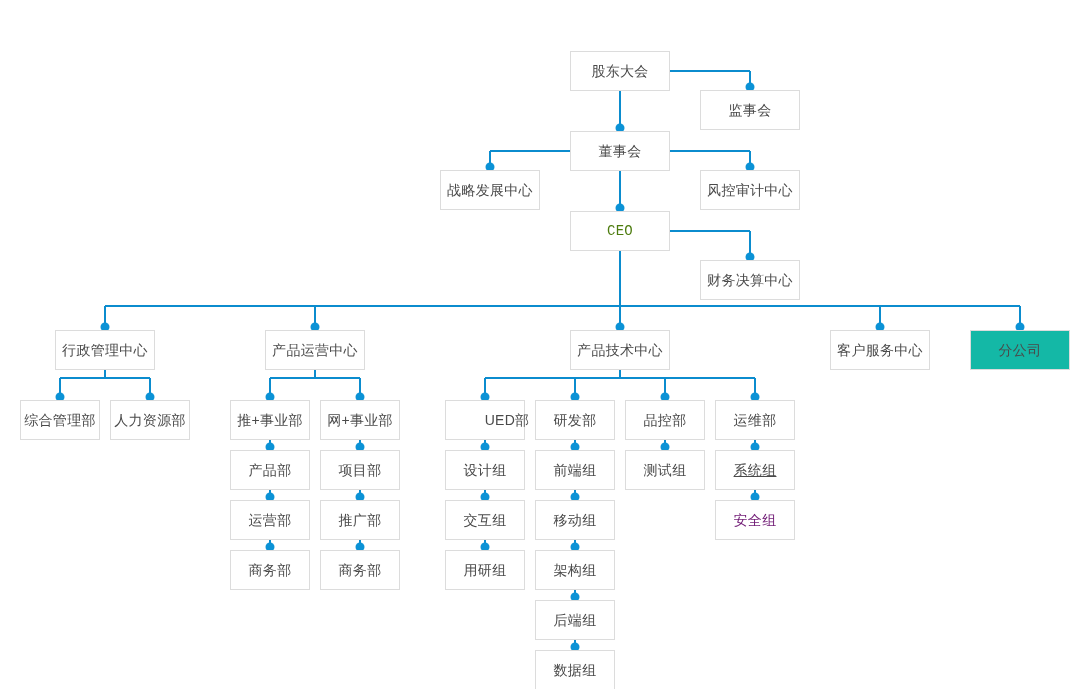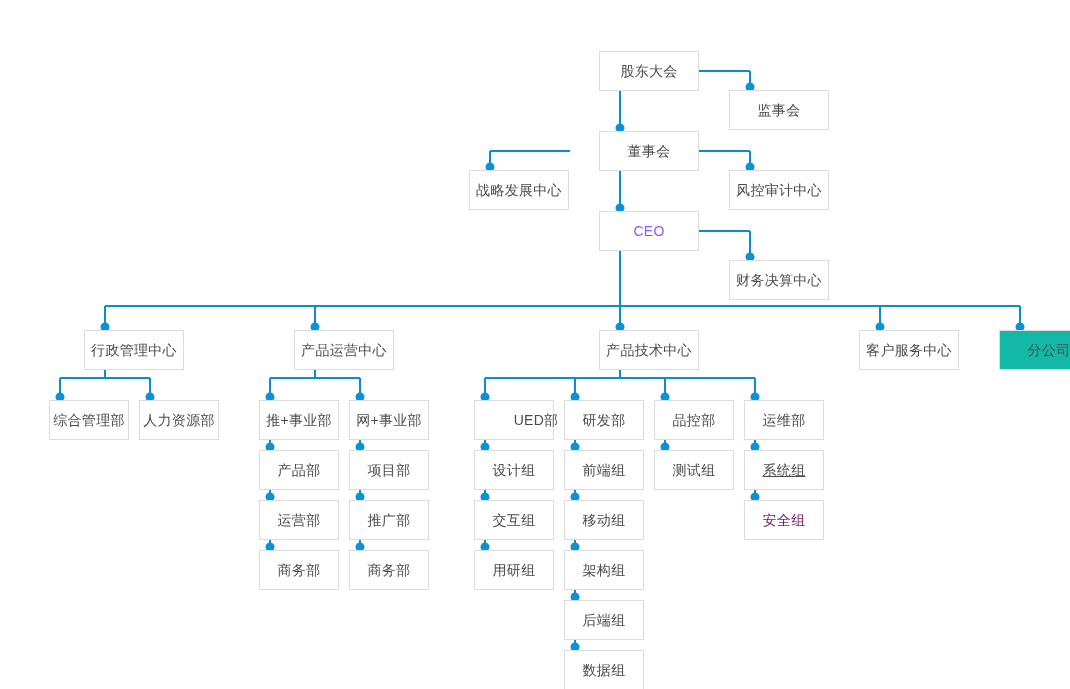--- a/index.html
+++ b/index.html
@@ -24,21 +24,20 @@
     width: 1070px;
     height: 689px;
     pointer-events: none;
   }
   #node-layer {
     position: absolute;
     left: 0;
     top: 0;
     width: 892px;
     height: 689px;
-    margin-left: 29px;
   }
   .org-node {
     position: absolute;
     box-sizing: border-box;
     border: 1px solid #dcdcdc;
     background: #ffffff;
     display: flex;
     align-items: center;
     justify-content: center;
     color: #4a4a4a;
@@ -151,21 +150,21 @@
       </div>
       <div class="org-node" style="left: 570px; top: 131px; width: 100px; height: 40px; border-color: rgb(220, 220, 220); background: rgb(255, 255, 255); color: rgb(74, 74, 74);">
         <span class="node-label">董事会</span>
       </div>
       <div class="org-node" style="left: 440px; top: 170px; width: 100px; height: 40px; border-color: rgb(220, 220, 220); background: rgb(255, 255, 255); color: rgb(74, 74, 74);">
         <span class="node-label">战略发展中心</span>
       </div>
       <div class="org-node" style="left: 700px; top: 170px; width: 100px; height: 40px; border-color: rgb(220, 220, 220); background: rgb(255, 255, 255); color: rgb(74, 74, 74); align-items: center;">
         <span class="node-label">风控审计中心</span>
       </div>
-      <div class="org-node" style="left: 570px; top: 211px; width: 100px; height: 40px; border-color: rgb(220, 220, 220); background: rgb(255, 255, 255); color: #8b5cf6;">
+      <div class="org-node" style="left: 570px; top: 211px; width: 100px; height: 40px; border-color: rgb(220, 220, 220); background: rgb(255, 255, 255); color: #4d7c0f; font-family: Liberation Mono, monospace;">
         <span class="node-label">CEO</span>
       </div>
       <div class="org-node" style="left: 700px; top: 260px; width: 100px; height: 40px; border-color: rgb(220, 220, 220); background: rgb(255, 255, 255); color: rgb(74, 74, 74);">
         <span class="node-label">财务决算中心</span>
       </div>
       <div class="org-node" style="left: 55px; top: 330px; width: 100px; height: 40px; border-color: rgb(220, 220, 220); background: rgb(255, 255, 255); color: rgb(74, 74, 74);">
         <span class="node-label">行政管理中心</span>
       </div>
       <div class="org-node" style="left: 265px; top: 330px; width: 100px; height: 40px; border-color: rgb(220, 220, 220); background: rgb(255, 255, 255); color: rgb(74, 74, 74);">
         <span class="node-label">产品运营中心</span>

